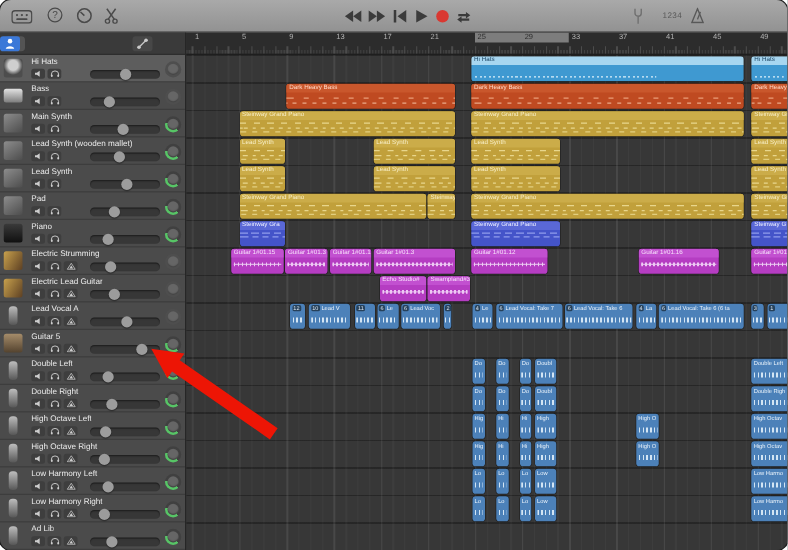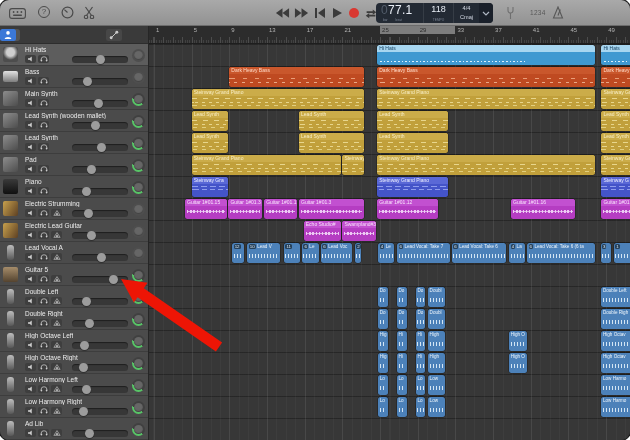--- a/index.html
+++ b/index.html
@@ -143,42 +143,20 @@
           <circle cx="6" cy="6" r="5" fill="#d93831"></circle>
         </svg>
     </span>
     <span class="transport" style="left:364px">
       <svg width="14" height="12" viewBox="0 0 16 12">
           <path d="M3 4h7V2l4 3-4 3V6H3z" fill="#3b3b3b"></path>
           <path d="M13 8H6v-2L2 9l4 3v-2h7z" fill="#3b3b3b"></path>
         </svg>
     </span>
 
-    <div id="lcd">
-      <div class="lcd-pos">
-        <div class="lcd-big"><span class="lcd-ghost">0</span><span>77.1</span></div>
-        <div class="lcd-subs">
-            <span>bar</span>
-            <span>beat</span>
-          </div>
-      </div>
-      <div class="lcd-tempo">
-        <div class="v">118</div>
-        <div class="l">TEMPO</div>
-      </div>
-      <div class="lcd-key">
-        <div>4/4</div>
-        <div>Cmaj</div>
-      </div>
-      <div class="lcd-chev">
-        <svg width="8" height="5" viewBox="0 0 8 5">
-            <polyline points="1,1 4,4 7,1" fill="none" stroke="#aeb6c2" stroke-width="1.2"></polyline>
-          </svg>
-      </div>
-    </div>
 
     <span class="tbi" style="left:506px;top:6px">
       <svg width="9" height="14" viewBox="0 0 9 14">
           <path d="M2 1v3.5a2.5 2.5 0 0 0 5 0V1M4.5 7v6" fill="none" stroke="#6f6f6f" stroke-width="1.1"></path>
         </svg>
     </span>
     <span class="tbi" style="left:530px;top:9px;font-size:6.5px;color:#585858;letter-spacing:.3px">1234</span>
     <span class="tbi" style="left:552px;top:6px">
       <svg width="12" height="13" viewBox="0 0 12 13">
           <path d="M6 1l4.5 11h-9z" fill="none" stroke="#585858" stroke-width="1.1"></path>

